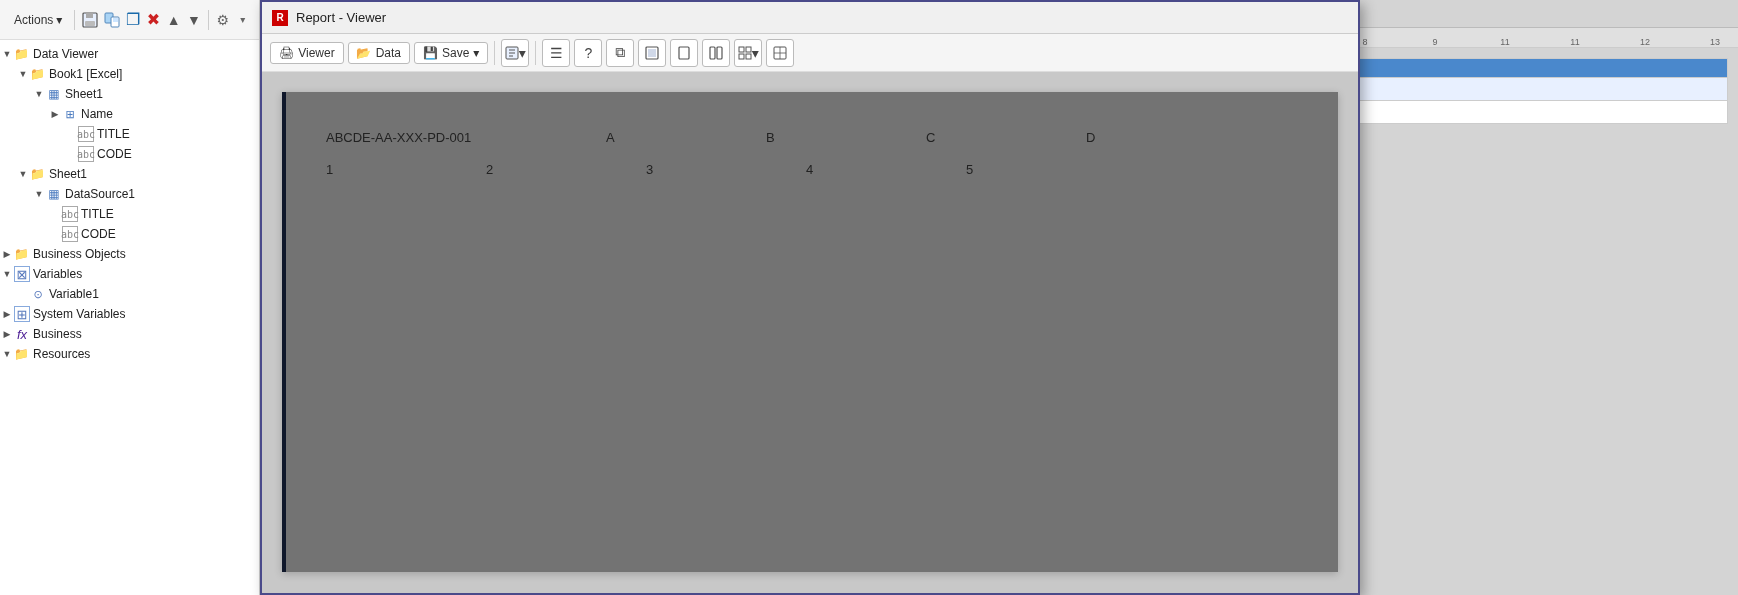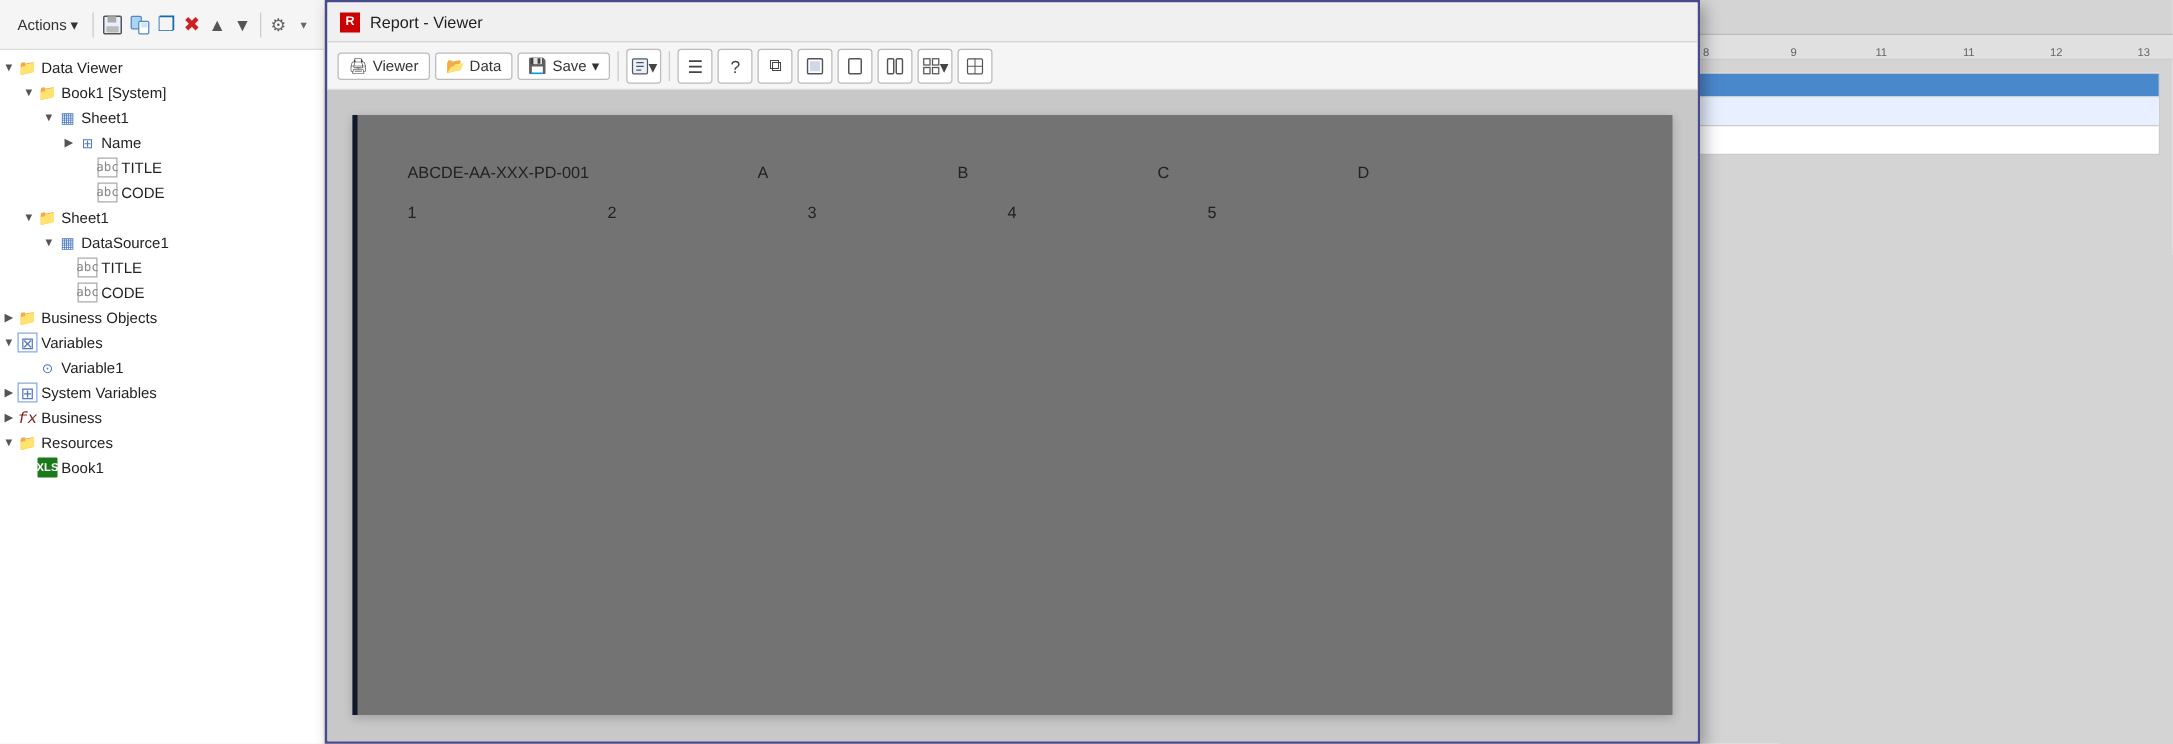--- a/index.html
+++ b/index.html
@@ -358,21 +358,21 @@
     <div class="tree-node">
       <span class="tree-expander">▼</span>
       <span class="tree-icon icon-folder">📁</span>
       <span class="tree-label">Data Viewer</span>
     </div>
 
     <div class="tree-node">
       <span class="tree-indent"></span>
       <span class="tree-expander">▼</span>
       <span class="tree-icon icon-folder">📁</span>
-      <span class="tree-label">Book1 [System]</span>
+      <span class="tree-label">Book1 [Excel]</span>
     </div>
 
     <div class="tree-node">
       <span class="tree-indent"></span>
       <span class="tree-indent"></span>
       <span class="tree-expander">▼</span>
       <span class="tree-icon icon-table">▦</span>
       <span class="tree-label">Sheet1</span>
     </div>
 
@@ -458,36 +458,30 @@
     </div>
 
     <div class="tree-node">
       <span class="tree-expander">▶</span>
       <span class="tree-icon" style="color:#5577bb; font-size:13px; border:1px solid #88aadd; padding:0 1px;">⊞</span>
       <span class="tree-label">System Variables</span>
     </div>
 
     <div class="tree-node">
       <span class="tree-expander">▶</span>
-      <span class="tree-icon" style="color:#7f1d1d; font-style:italic; font-size:13px; font-family:Liberation Mono, monospace;">fx</span>
+      <span class="tree-icon" style="color:#4c1d95; font-style:italic; font-size:13px; font-family:Liberation Sans, sans-serif;">fx</span>
       <span class="tree-label">Business</span>
     </div>
 
     <div class="tree-node">
       <span class="tree-expander">▼</span>
       <span class="tree-icon icon-folder">📁</span>
       <span class="tree-label">Resources</span>
     </div>
 
-    <div class="tree-node">
-      <span class="tree-indent"></span>
-      <span class="tree-expander" style="visibility:hidden;">▶</span>
-      <span class="tree-icon" style="background:#1a7a1a; color:white; font-size:9px; font-weight:bold; padding:1px 2px; border-radius:1px;">XLS</span>
-      <span class="tree-label">Book1</span>
-    </div>
 
   </div>
 </div>
 
 <div class="right-panel">
 
   <div class="tab-bar">
     <div class="tab">
       <span style="color:#888; font-size:10px;">📄</span>
       <span>Page1</span>

